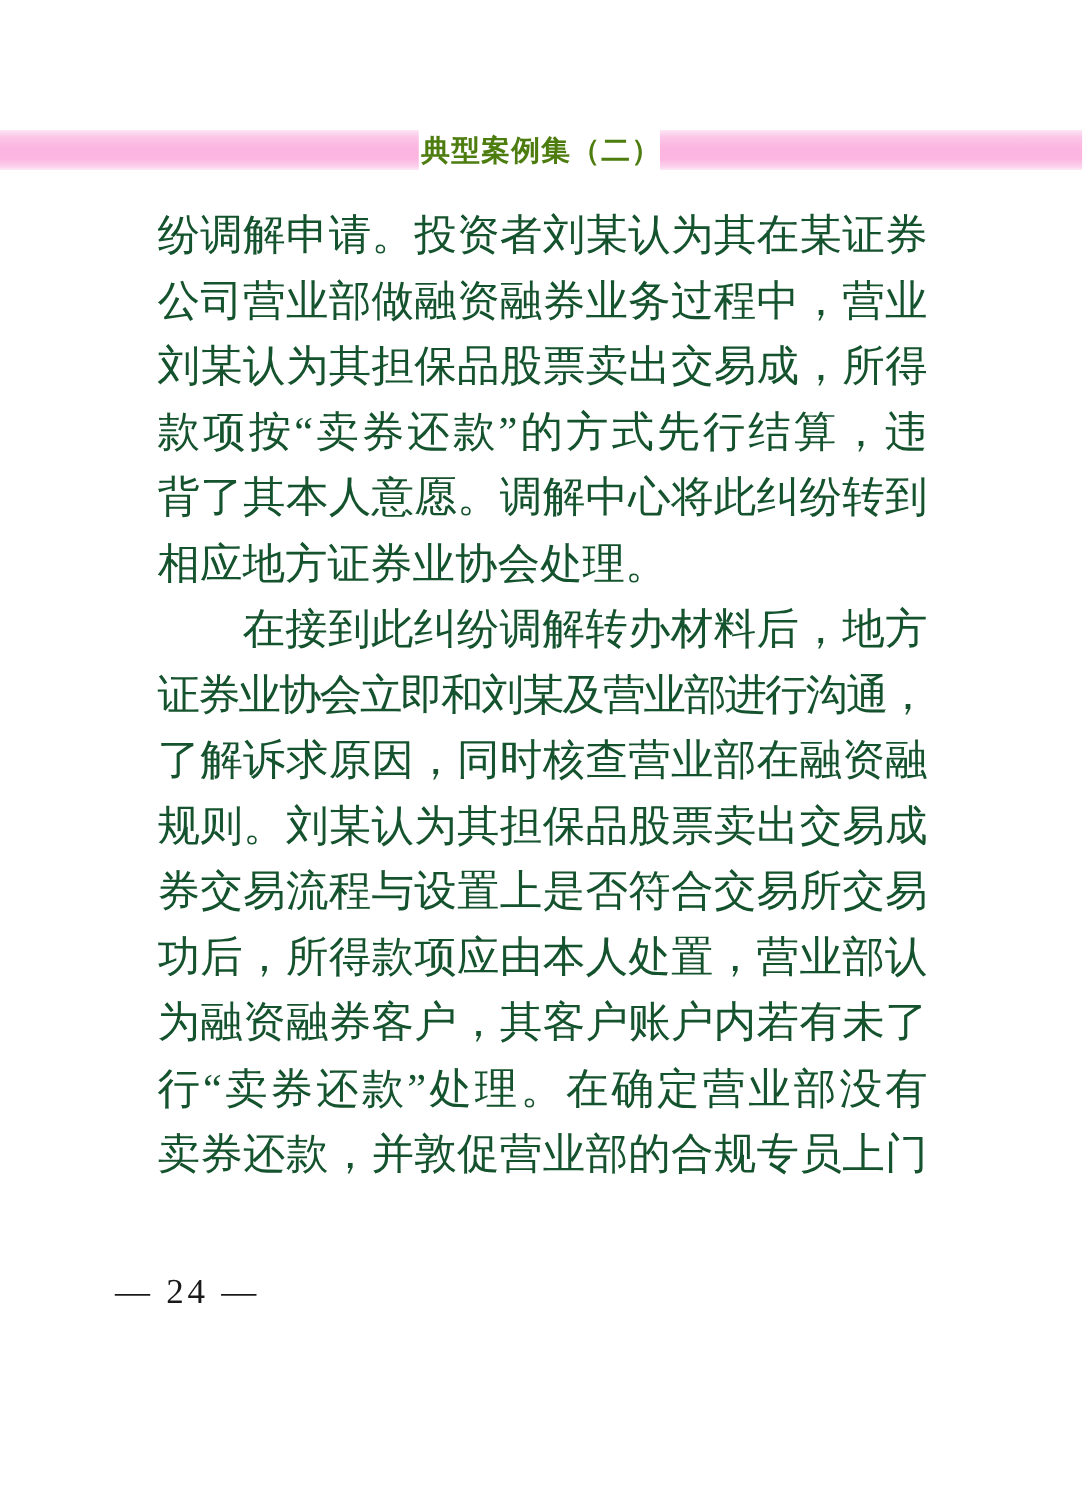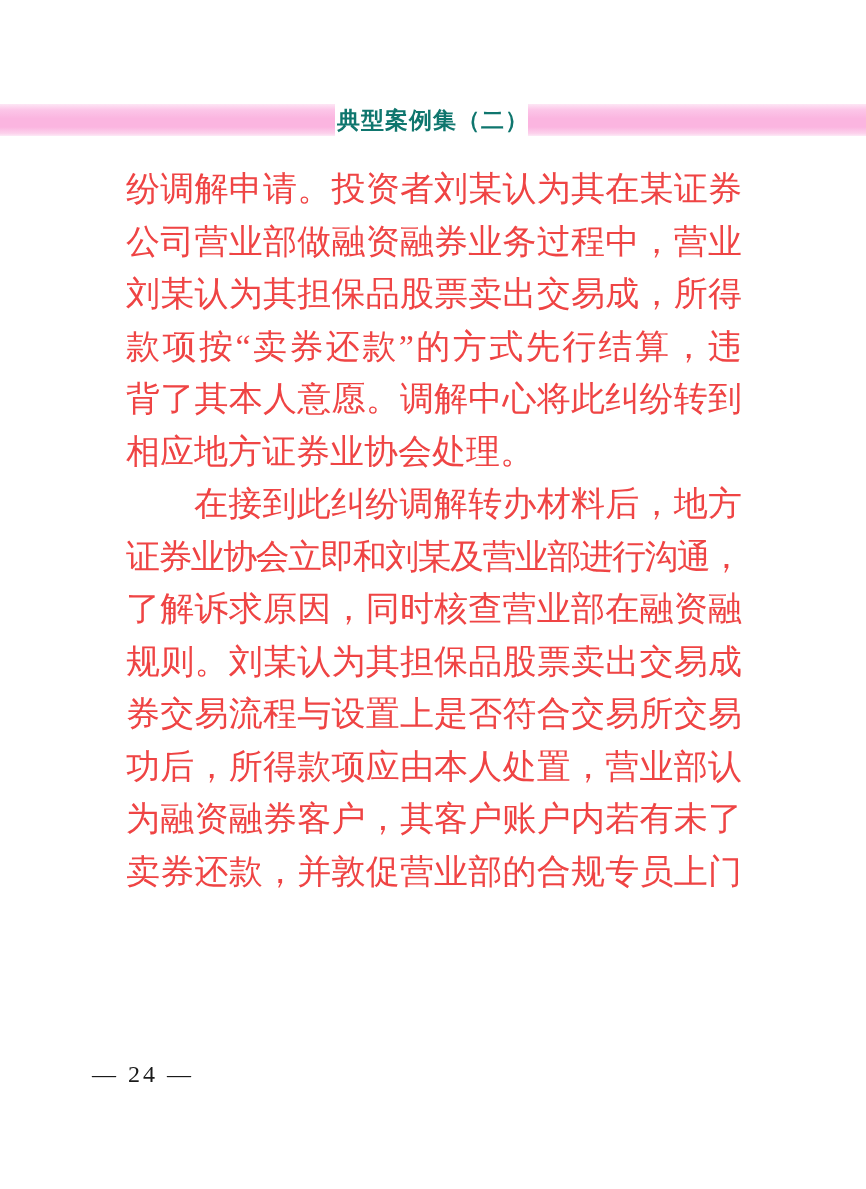--- a/index.html
+++ b/index.html
@@ -36,30 +36,30 @@
     top: 104px;
     left: 0;
     width: 866px;
     height: 32px;
     line-height: 32px;
     text-align: center;
     font-family: "Liberation Sans", "DejaVu Sans", sans-serif;
     font-weight: bold;
     font-size: 23px;
     letter-spacing: 1px;
-    color: #0f766e;
+    color: #4d7c0f;
   }
 
   
   .body-text {
     position: absolute;
     top: 163px;
     left: 126px;
     width: 616px;
-    color: #ef4444;
+    color: #14532d;
   }
   .text-line {
     height: 52.5px;
     line-height: 52.5px;
     font-size: 34px;
     text-align: justify;
     text-align-last: justify;
     white-space: nowrap;
     overflow: visible;
   }
@@ -73,23 +73,23 @@
   }
   .text-line.squeezed {
     text-align: left;
     text-align-last: left;
     letter-spacing: -1.6px;
   }
 
   
   .page-number {
     position: absolute;
-    top: 1061px;
+    top: 1018px;
     left: 92px;
-    font-size: 24px;
+    font-size: 28px;
     letter-spacing: 3px;
     color: #1a1a1a;
   }
 </style>
 </head>
 <body>
 
 <div class="page">
 
   <div class="head-rule left"></div>
@@ -105,18 +105,19 @@
       <div class="text-line">款项按“卖券还款”的方式先行结算，违</div>
       <div class="text-line">背了其本人意愿。调解中心将此纠纷转到</div>
       <div class="text-line para-end">相应地方证券业协会处理。</div>
       <div class="text-line indented">在接到此纠纷调解转办材料后，地方</div>
       <div class="text-line squeezed">证券业协会立即和刘某及营业部进行沟通，</div>
       <div class="text-line">了解诉求原因，同时核查营业部在融资融</div>
       <div class="text-line">规则。刘某认为其担保品股票卖出交易成</div>
       <div class="text-line">券交易流程与设置上是否符合交易所交易</div>
       <div class="text-line">功后，所得款项应由本人处置，营业部认</div>
       <div class="text-line">为融资融券客户，其客户账户内若有未了</div>
+      <div class="text-line">行“卖券还款”处理。在确定营业部没有</div>
       <div class="text-line">卖券还款，并敦促营业部的合规专员上门</div>
     </div>
 
   <div class="page-number">— 24 —</div>
 
 </div>
 
 </body></html>

